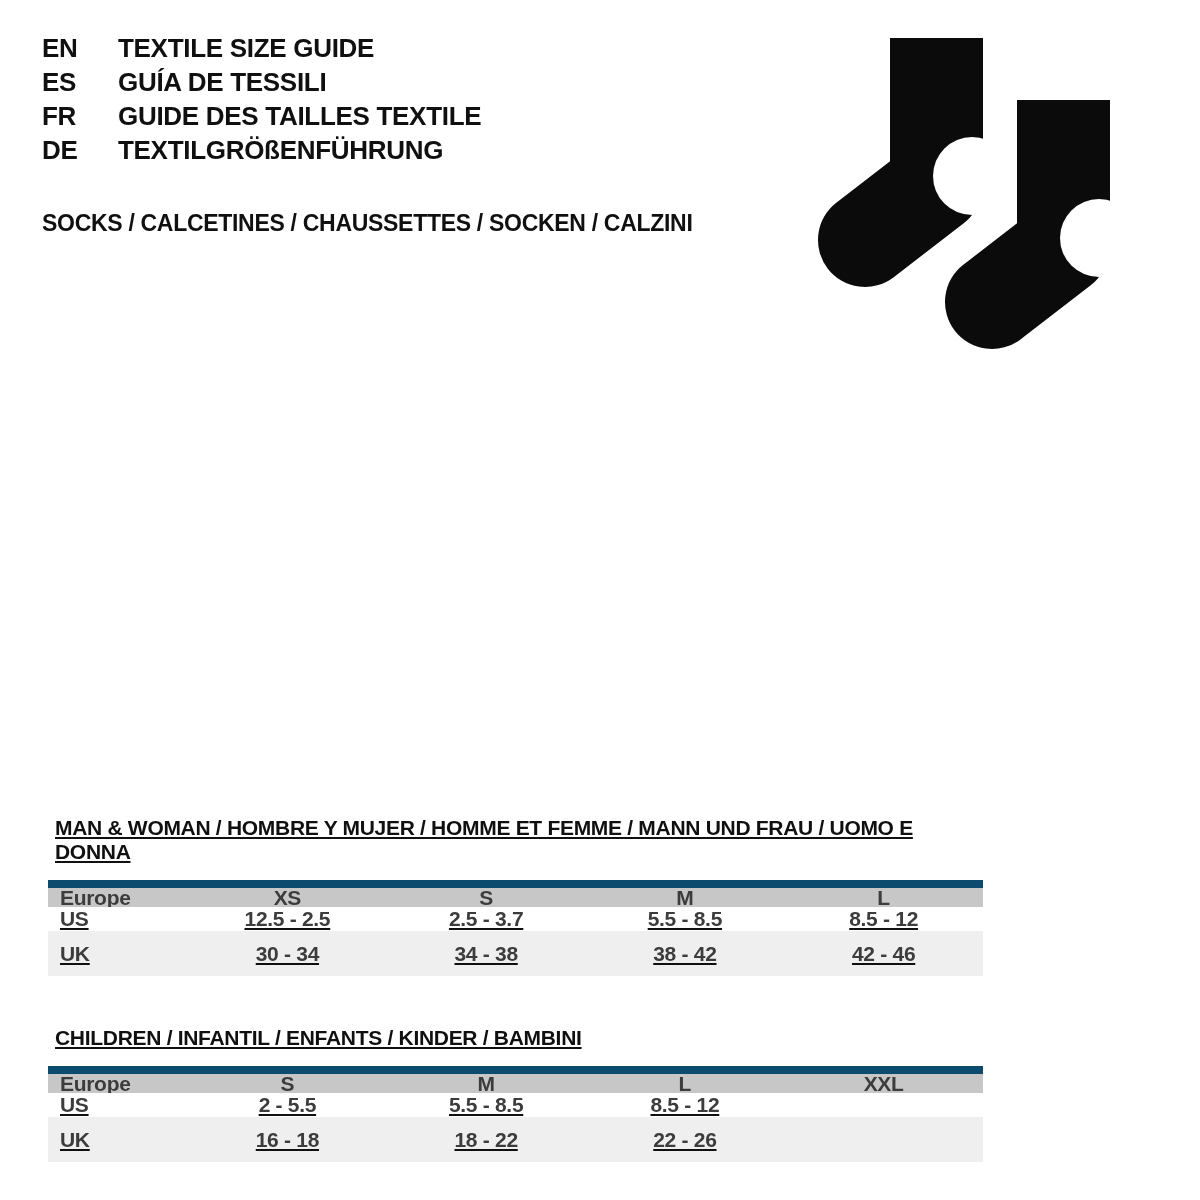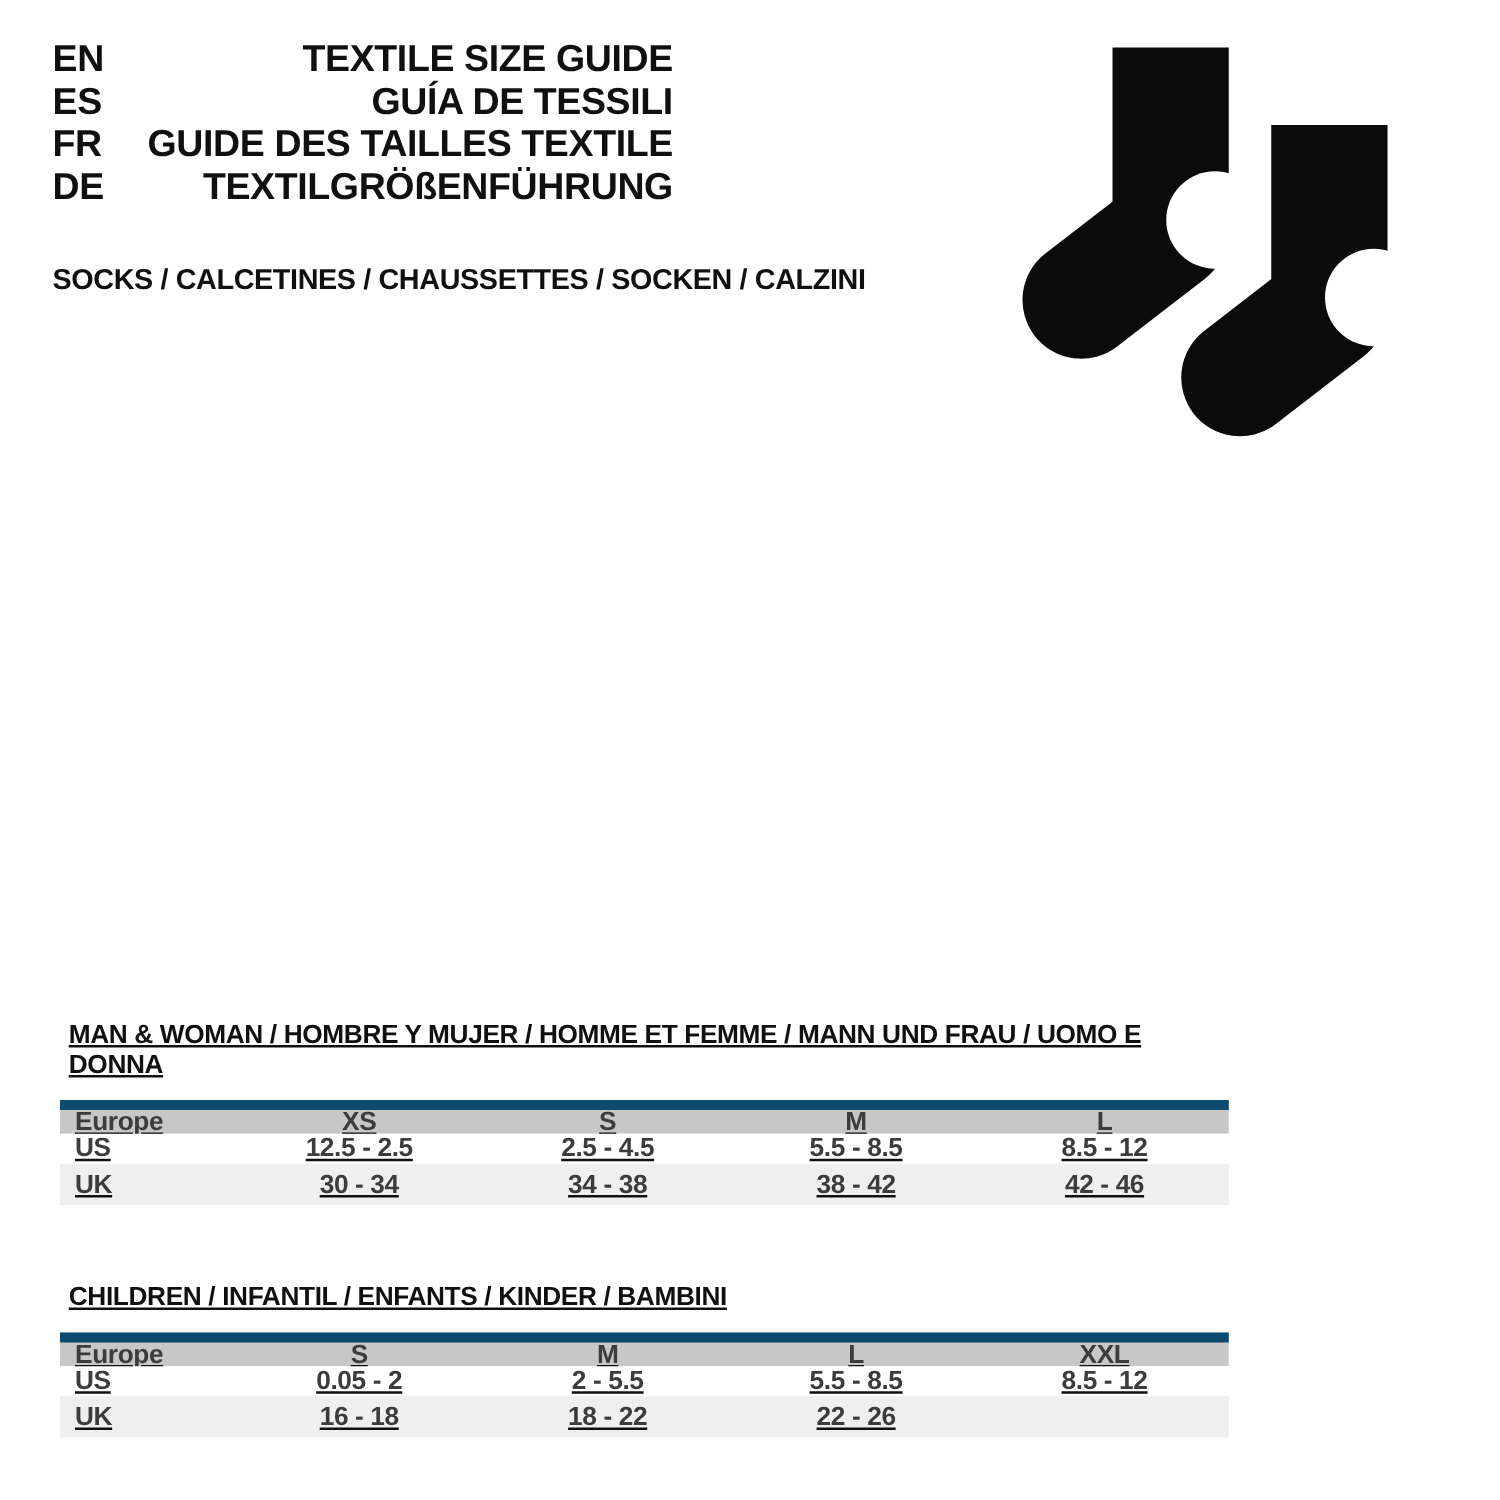--- a/index.html
+++ b/index.html
@@ -5,21 +5,21 @@
   html, body { margin: 0; padding: 0; background: #ffffff; }
   body {
     width: 1200px; height: 1200px;
     font-family: "Liberation Sans", sans-serif;
     color: #101010;
   }
   .page { position: relative; width: 1200px; height: 1200px; background: #fff; overflow: hidden; }
 
   
   .lang-list { position: absolute; left: 42px; top: 31px; }
-  .lang-row { display: flex; line-height: 34px; font-size: 30px; font-weight: 700; letter-spacing: -0.3px; justify-content: space-between; }
+  .lang-row { display: flex; line-height: 34px; font-size: 26px; font-weight: 700; letter-spacing: -0.3px; }
   .lang-code { width: 76px; flex: 0 0 76px; }
 
   
   .category-title {
     position: absolute; left: 42px; top: 210px;
     font-size: 23px; font-weight: 700; letter-spacing: -0.3px;
   }
 
   
   .socks-icon { position: absolute; left: 815px; top: 26px; width: 300px; height: 330px; }
@@ -29,21 +29,21 @@
   .size-section.man { top: 816px; }
   .size-section.children { top: 1026px; }
   .table-title {
     margin: 0 0 16px 7px; font-size: 21px; line-height: 24px;
     font-weight: 700; letter-spacing: -0.3px; color: #101010;
   }
   .size-table { width: 100%; }
   .trow { display: grid; grid-template-columns: 140px 1fr 1fr 1fr 1fr; box-sizing: border-box; }
   .trow.head { background: #c7c7c7; border-top: 8px solid #0c4a6e; height: 27px; }
   .trow.r0 { background: #ffffff; height: 24px; }
-  .trow.r1 { background: #efefef; height: 33px; }
+  .trow.r1 { background: #efefef; height: 45px; }
   .cell {
     display: flex; align-items: center; justify-content: center;
     font-size: 21px; font-weight: 700; letter-spacing: -0.3px; color: #3c3c3c;
     overflow: hidden; white-space: nowrap;
   }
   .cell.first { justify-content: flex-start; padding-left: 12px; }
 </style>
 </head>
 <body>
 
@@ -89,21 +89,21 @@
       <div class="trow head">
         <div class="cell first">Europe</div>
         <div class="cell">XS</div>
         <div class="cell">S</div>
         <div class="cell">M</div>
         <div class="cell">L</div>
       </div>
       <div class="trow r0">
         <div class="cell first">US</div>
         <div class="cell">12.5 - 2.5</div>
-        <div class="cell">2.5 - 4.5</div>
+        <div class="cell">2.5 - 3.7</div>
         <div class="cell">5.5 - 8.5</div>
         <div class="cell">8.5 - 12</div>
       </div>
       <div class="trow r1">
         <div class="cell first">UK</div>
         <div class="cell">30 - 34</div>
         <div class="cell">34 - 38</div>
         <div class="cell">38 - 42</div>
         <div class="cell">42 - 46</div>
       </div>
@@ -115,21 +115,20 @@
     <div class="size-table">
       <div class="trow head">
         <div class="cell first">Europe</div>
         <div class="cell">S</div>
         <div class="cell">M</div>
         <div class="cell">L</div>
         <div class="cell">XXL</div>
       </div>
       <div class="trow r0">
         <div class="cell first">US</div>
-        <div class="cell">0.05 - 2</div>
         <div class="cell">2 - 5.5</div>
         <div class="cell">5.5 - 8.5</div>
         <div class="cell">8.5 - 12</div>
       </div>
       <div class="trow r1">
         <div class="cell first">UK</div>
         <div class="cell">16 - 18</div>
         <div class="cell">18 - 22</div>
         <div class="cell">22 - 26</div>
       </div>

